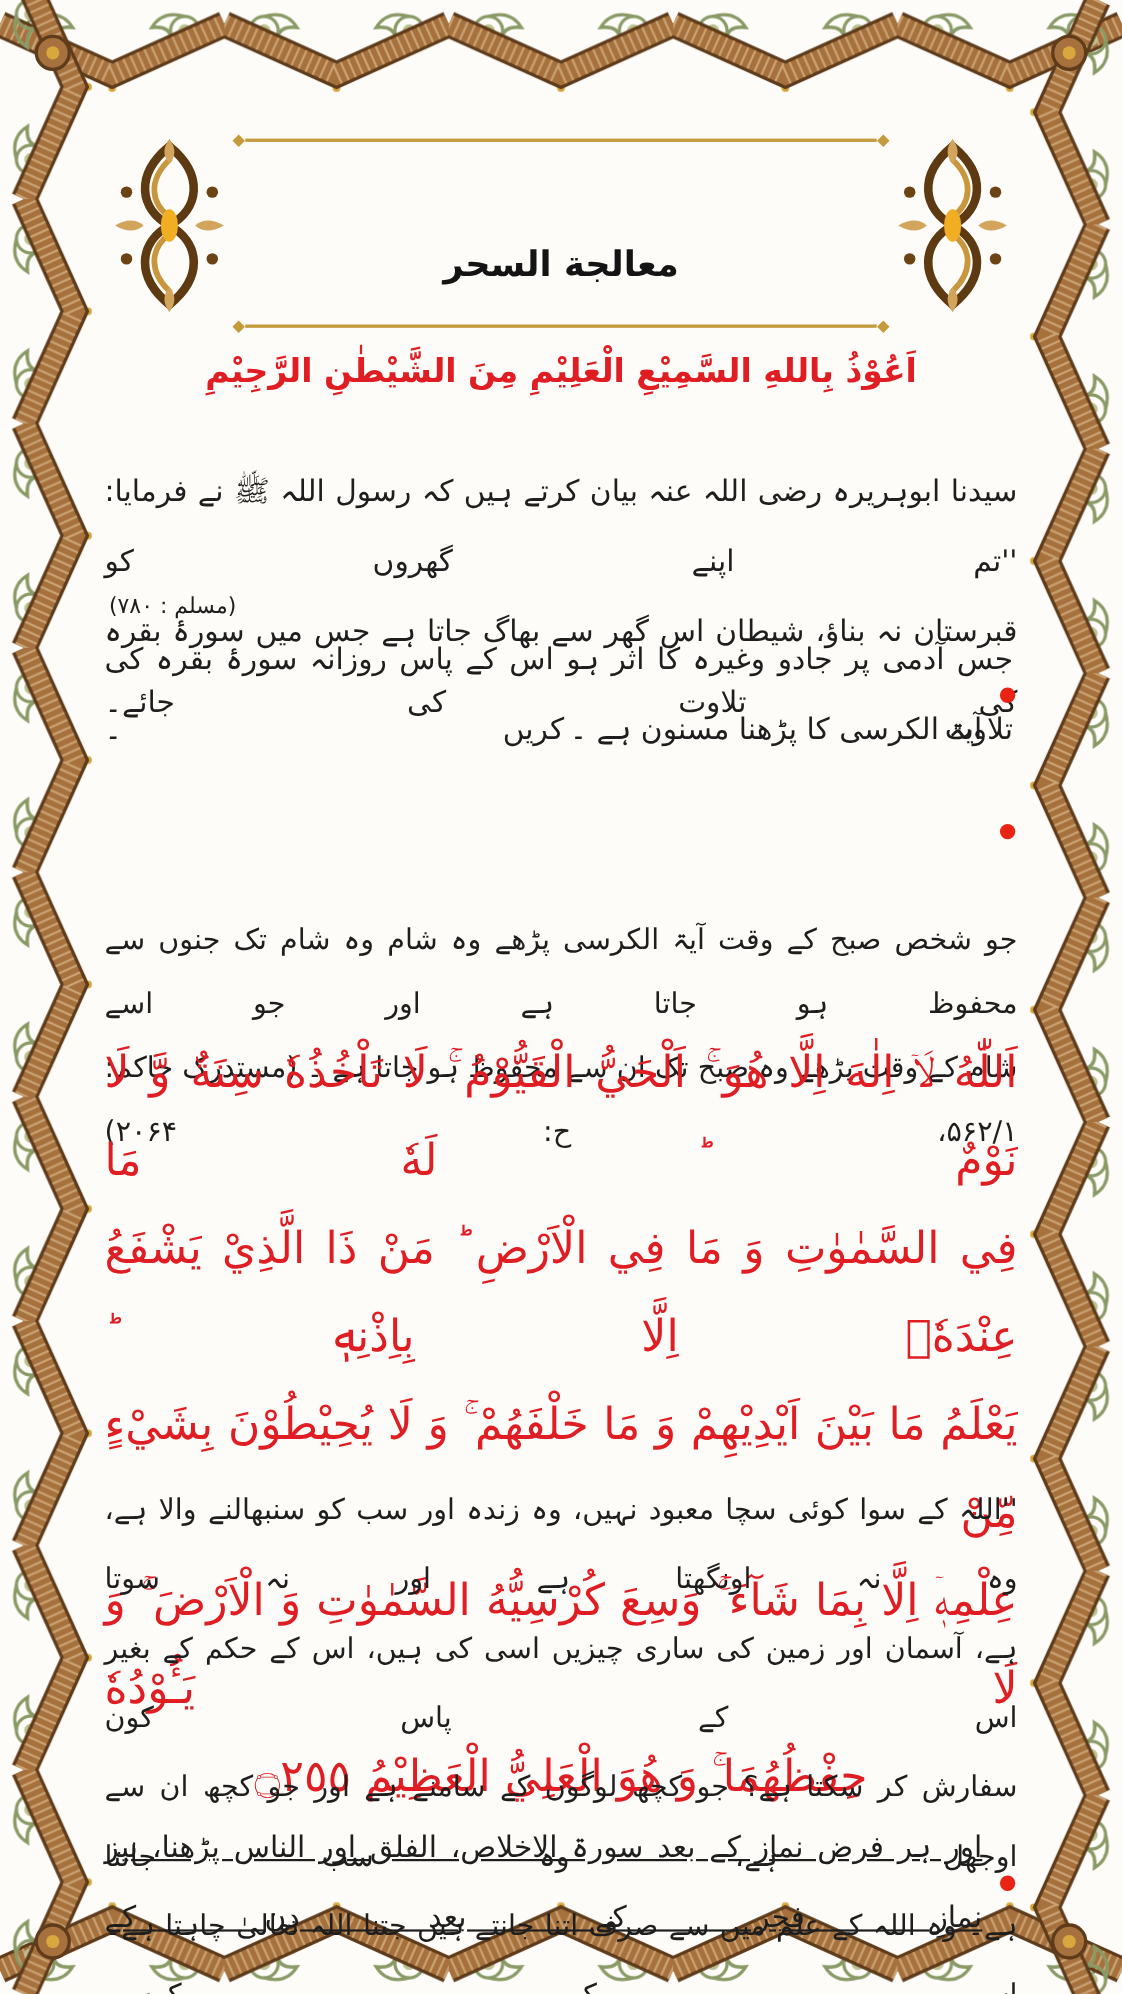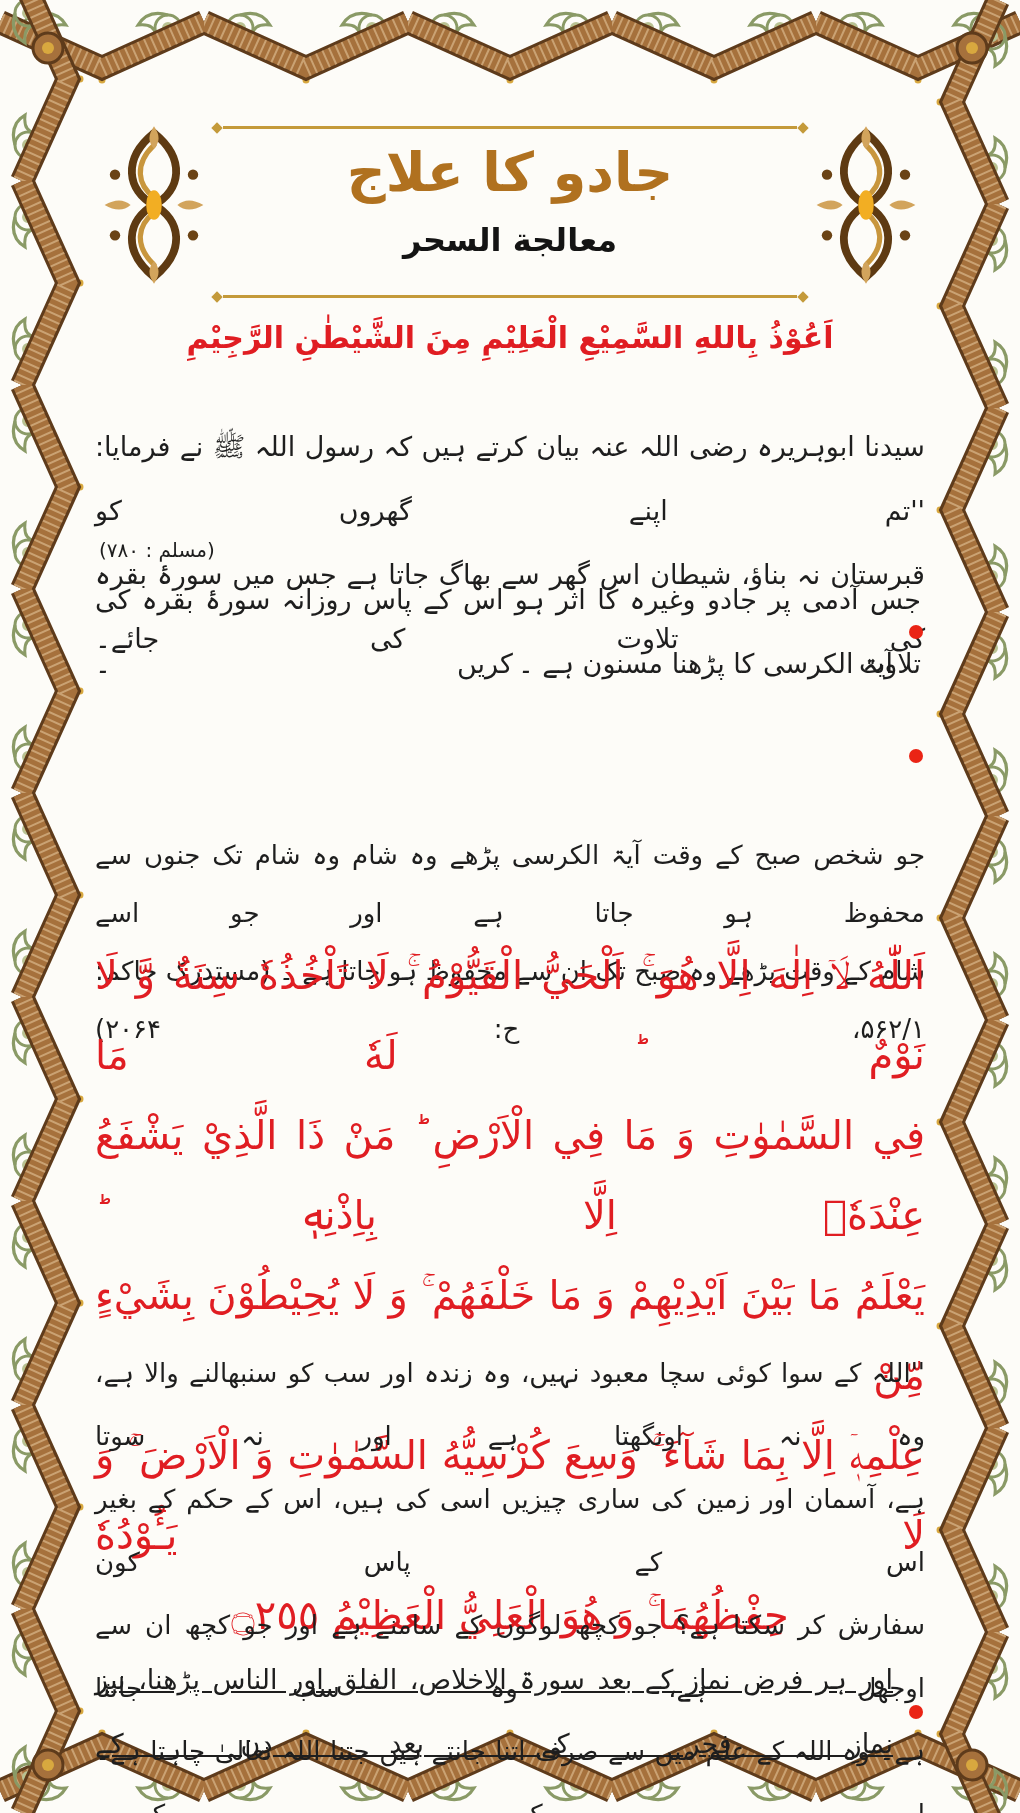--- a/index.html
+++ b/index.html
@@ -163,21 +163,20 @@
           <path d="M132 95 C120 88 110 88 102 95 C110 102 120 102 132 95Z"></path>
         </g>
         <g fill="#6b4315">
           <circle cx="30" cy="60" r="6"></circle>
             <circle cx="120" cy="60" r="6"></circle>
           <circle cx="30" cy="130" r="6"></circle>
             <circle cx="120" cy="130" r="6"></circle>
         </g>
       </svg>
 
-      <div class="title-urdu">جادو کا علاج</div>
       <div class="title-arabic">معالجة السحر</div>
     </div>
 
     <div class="taw">اَعُوْذُ بِاللهِ السَّمِيْعِ الْعَلِيْمِ مِنَ الشَّيْطٰنِ الرَّجِيْمِ</div>
 
     <div class="hadith1 u">
       <span class="line just">سیدنا ابوہریرہ رضی اللہ عنہ بیان کرتے ہیں کہ رسول اللہ ﷺ نے فرمایا: ''تم اپنے گھروں کو</span>
       <span class="line just">قبرستان نہ بناؤ، شیطان اس گھر سے بھاگ جاتا ہے جس میں سورۂ بقرہ کی تلاوت کی جائے۔</span>
     </div>
     <div class="ref-muslim">(مسلم : ۷۸۰)</div>

